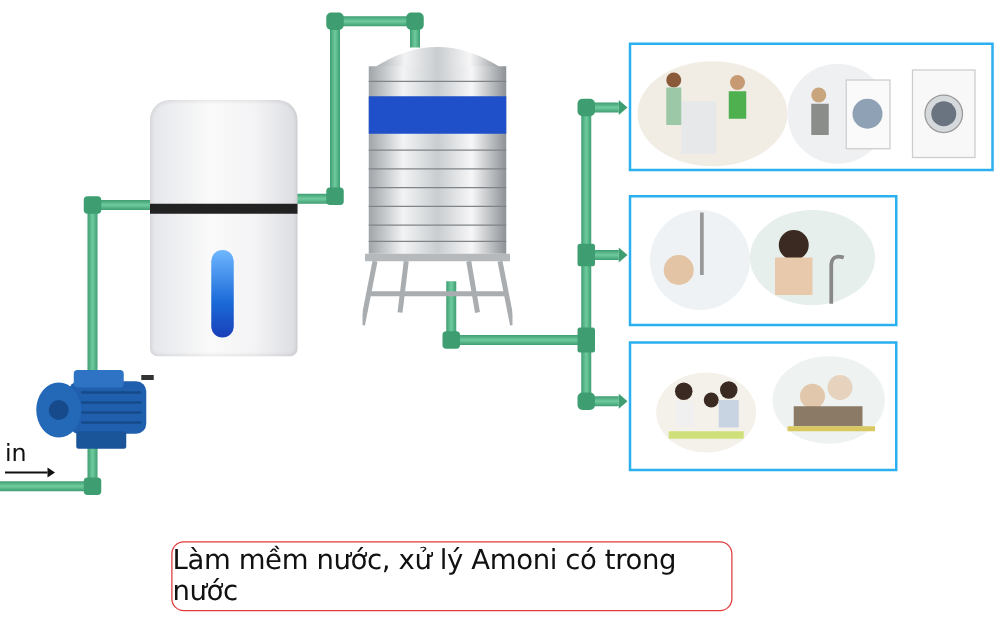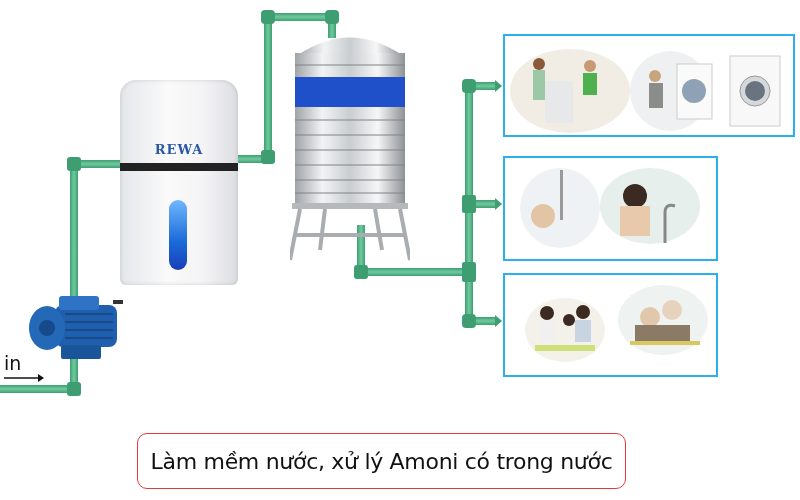--- a/index.html
+++ b/index.html
@@ -1,20 +1,20 @@
 <!DOCTYPE html>
 <html><head>
 <meta charset="utf-8">
 <style>
   html,body{margin:0;padding:0;background:#ffffff;}
   body{width:800px;height:500px;position:relative;overflow:hidden;font-family:"DejaVu Sans",sans-serif;}
   .abs{position:absolute;}
   svg.pipes{position:absolute;left:0;top:0;}
   .panel{position:absolute;border:2px solid #2ab0ee;background:#fff;box-sizing:border-box;}
-  .caption{position:absolute;left:137px;top:433px;width:489px;height:56px;border:1.5px solid #e23a3a;border-radius:10px;box-sizing:border-box;display:flex;align-items:center;justify-content:center;font-size:22px;color:#111;font-family:"DejaVu Sans",sans-serif;letter-spacing:-0.3px;}
+  .caption{position:absolute;left:137px;top:433px;width:449px;height:56px;border:1.5px solid #e23a3a;border-radius:10px;box-sizing:border-box;display:flex;align-items:center;justify-content:center;font-size:22px;color:#111;font-family:"DejaVu Sans",sans-serif;letter-spacing:-0.3px;}
   .in-label{position:absolute;left:4px;top:352px;font-size:19px;color:#111;font-family:"DejaVu Sans",sans-serif;}
 </style>
 </head>
 <body>
 
 <svg class="pipes" width="800" height="500">
   <defs>
     <linearGradient id="pv" x1="0" x2="1" y1="0" y2="0">
       <stop offset="0" stop-color="#3e9e72"></stop>
         <stop offset="0.5" stop-color="#6fcb9e"></stop>
@@ -77,21 +77,20 @@
 </div>
 <div class="in-label">in</div>
 <svg class="abs" style="left:4px;top:372px" width="40" height="12">
   <line x1="0" y1="6" x2="34" y2="6" stroke="#111" stroke-width="1.5"></line>
   <polygon points="34,2 40,6 34,10" fill="#111"></polygon>
 </svg>
 
 <div class="abs" style="left:120px;top:80px;width:118px;height:205px;">
   <div style="position:absolute;left:0;top:0;width:118px;height:205px;background:linear-gradient(90deg,#e4e6ea,#fafafa 40%,#f4f4f6 70%,#dcdde1);border-radius:16px 16px 6px 6px;box-shadow:inset 0 0 4px rgba(0,0,0,.15);"></div>
   <div style="position:absolute;left:0;top:83px;width:118px;height:8px;background:#222;"></div>
-  <div style="position:absolute;left:0;top:62px;width:118px;text-align:center;font-family:'DejaVu Serif',serif;font-weight:bold;font-size:13px;color:#2a58a8;letter-spacing:1px;">REWA</div>
   <div style="position:absolute;left:49px;top:120px;width:18px;height:70px;border-radius:9px;background:linear-gradient(180deg,#6fb7ff,#1a6ad8 60%,#1a3fb8);"></div>
 </div>
 
 <div class="abs" style="left:290px;top:25px;width:120px;height:240px;">
   <svg width="120" height="240">
     <defs>
       <linearGradient id="steel" x1="0" x2="1">
         <stop offset="0" stop-color="#9fa4a8"></stop>
           <stop offset="0.25" stop-color="#f2f3f4"></stop>
           <stop offset="0.5" stop-color="#c9cdd0"></stop>

